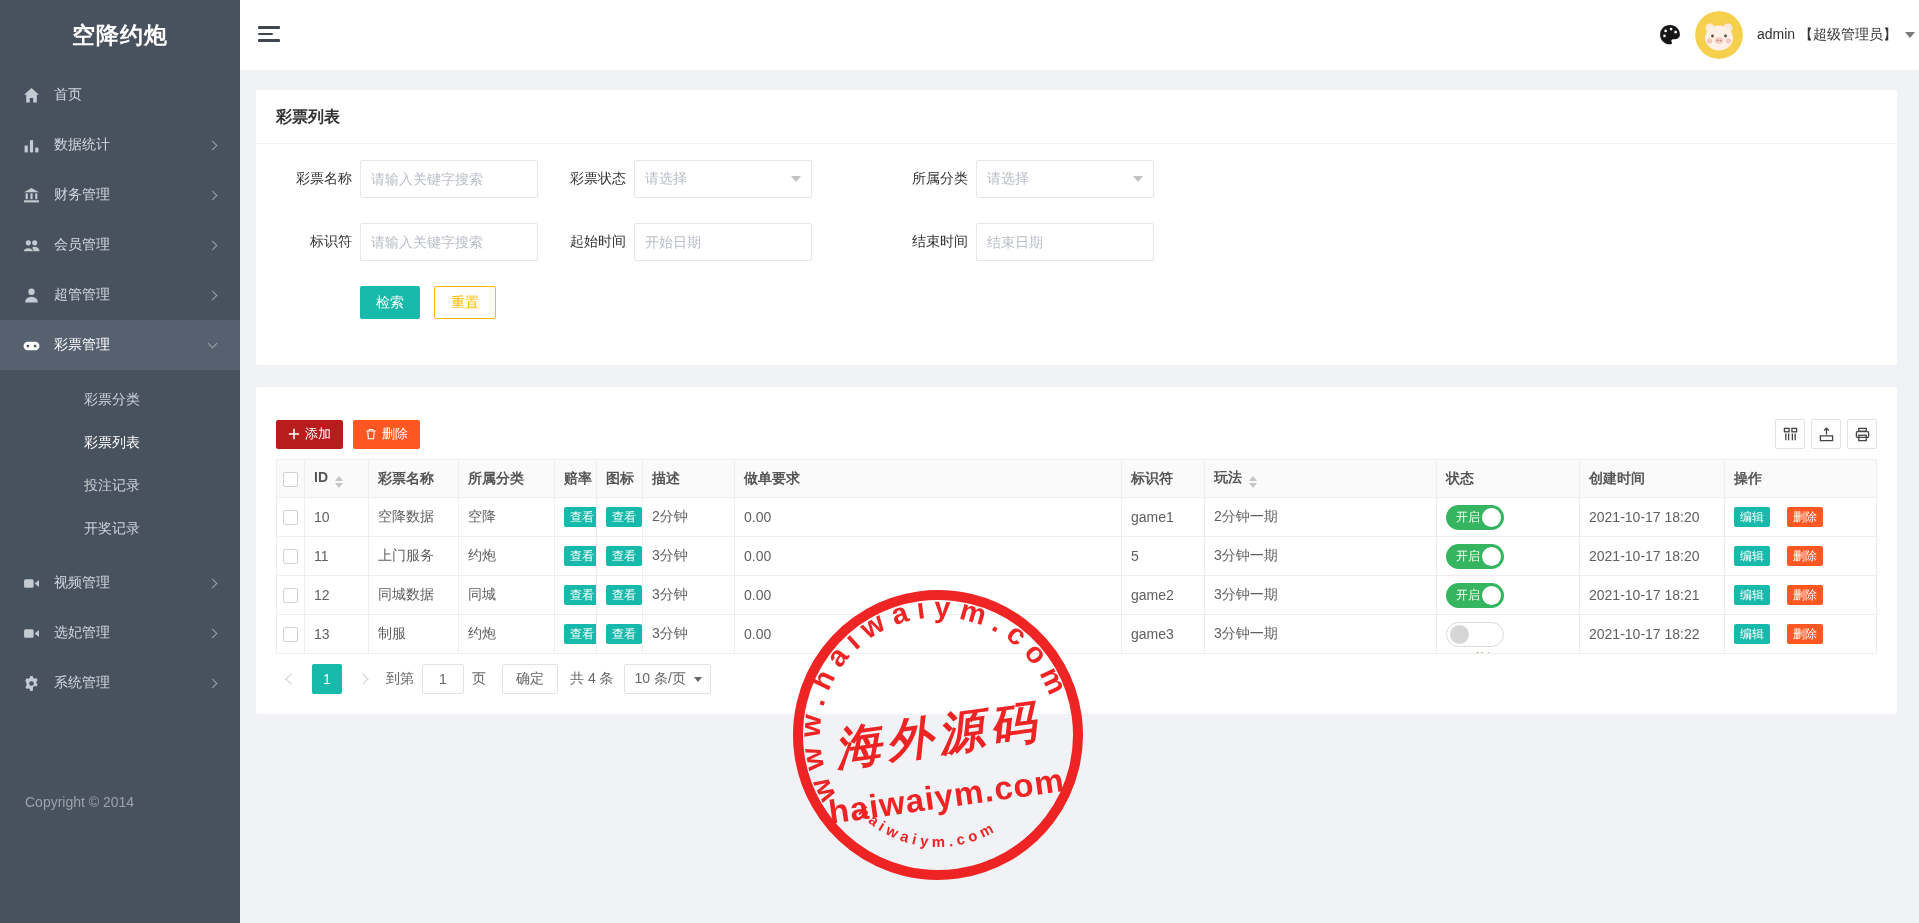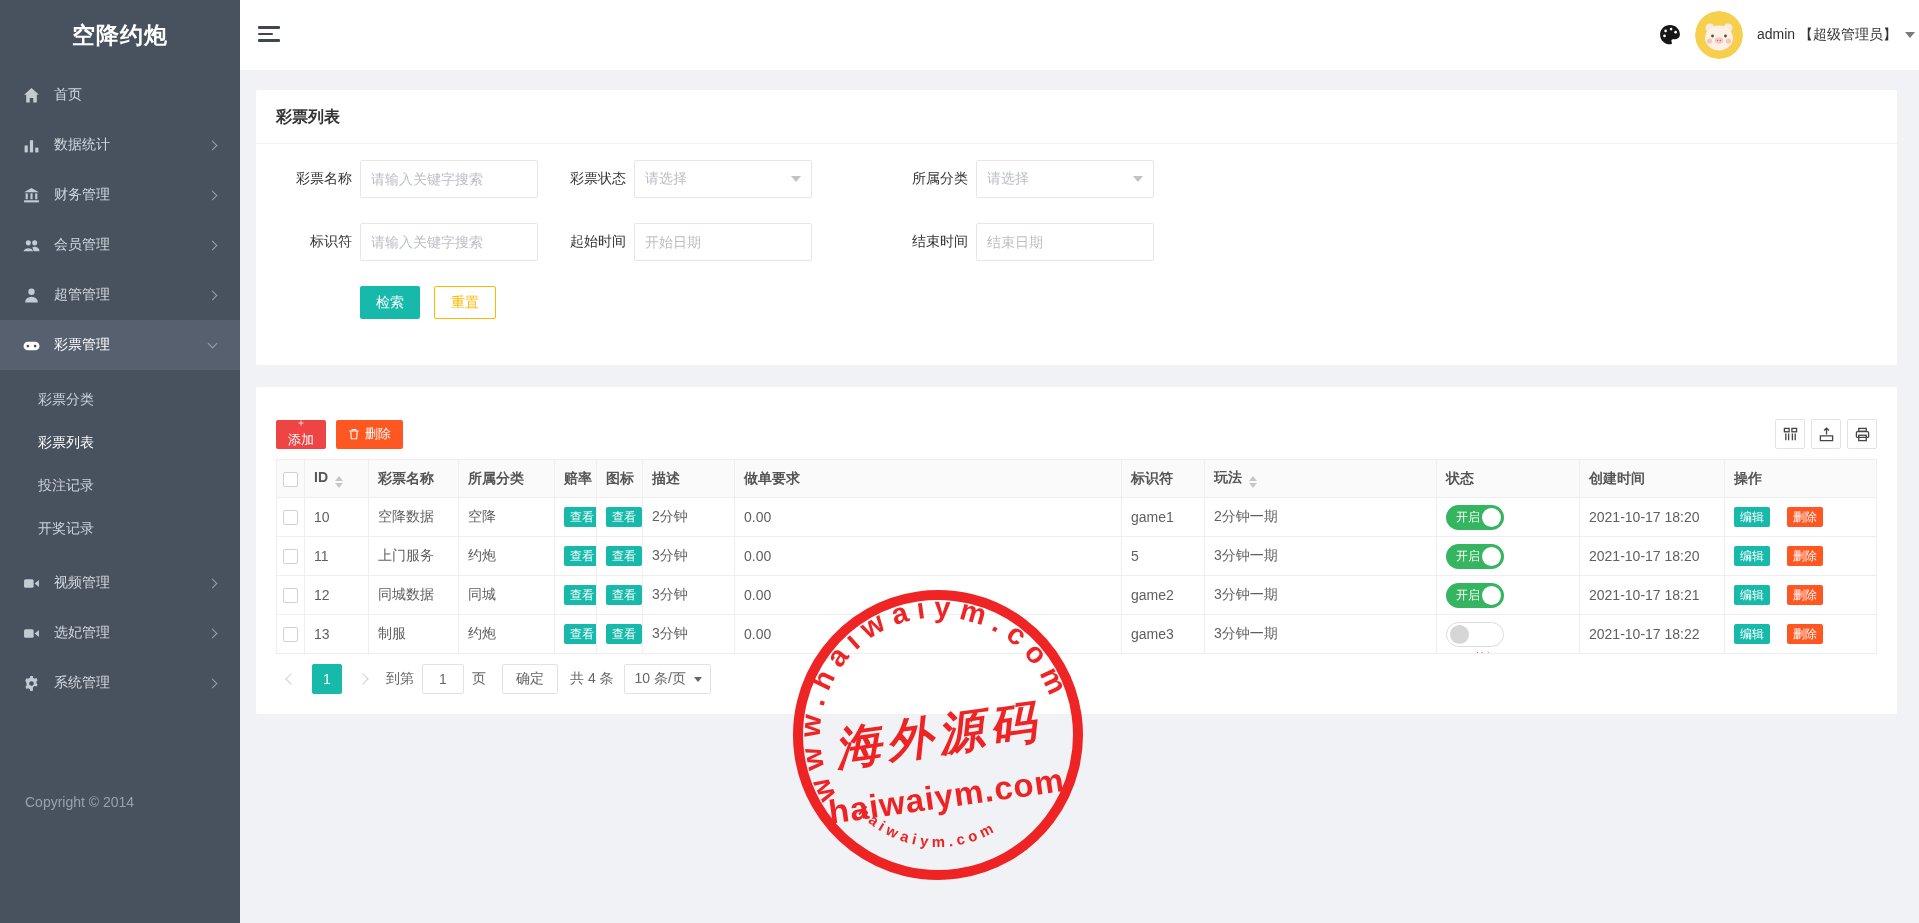--- a/index.html
+++ b/index.html
@@ -11,21 +11,21 @@
   .logo { height:70px; line-height:70px; text-align:center; color:#fff; font-size:23px; font-weight:bold; letter-spacing:1px; }
   .nav-item { position:relative; height:50px; display:flex; align-items:center; padding-left:23px; color:#d3d8de; cursor:pointer; }
   .nav-item .nico { width:17px; height:17px; display:inline-flex; margin-right:14px; flex:none; }
   .nav-item .nico svg { width:17px; height:17px; fill:#c4cad2; }
   .nav-item.active { background:#57606e; color:#fff; }
   .nav-item.active .nico svg { fill:#fff; }
   .chev { position:absolute; right:24px; width:7px; height:7px; border-right:1.5px solid #9aa2ac; border-bottom:1.5px solid #9aa2ac; }
   .chev.right { transform:rotate(-45deg); }
   .chev.down  { transform:rotate(45deg); margin-top:-3px; }
   .submenu { padding:8px 0; }
-  .sub-item { height:43px; line-height:43px; padding-left:38px; color:#cdd2d9; cursor:pointer; }
+  .sub-item { height:43px; line-height:43px; padding-left:84px; color:#cdd2d9; cursor:pointer; }
   .sub-item.current { color:#ffffff; }
   .copyright { position:absolute; left:25px; top:794px; color:#9ba2ab; font-size:14px; }
 
   
   .topbar { position:absolute; left:240px; top:0; width:1679px; height:70px; background:#fff; z-index:5; }
   .hamburger { position:absolute; left:18px; top:26px; width:22px; height:18px; cursor:pointer; }
   .hamburger i { display:block; height:2.5px; background:#3f4650; margin-bottom:4px; border-radius:1px; }
   .hamburger i:nth-child(2) { width:15px; }
   .topbar-right { position:absolute; right:4px; top:0; height:70px; display:flex; align-items:center; gap:14px; }
   .palette-btn { width:22px; height:22px; cursor:pointer; }
@@ -54,21 +54,21 @@
   .fselect .sel-caret { position:absolute; right:10px; width:0; height:0; border-left:5px solid transparent; border-right:5px solid transparent; border-top:6px solid #c2c2c2; }
   .btn-row { margin-left:84px; margin-bottom:0; }
   .btn { display:inline-flex; align-items:center; justify-content:center; height:33px; padding:0 16px; border-radius:2px; font-size:14px; cursor:pointer; border:none; font-family:inherit; }
   .btn-search { background:#16b9aa; color:#fff; }
   .btn-reset { background:#fff; color:#ffb800; border:1px solid #ffb800; margin-left:14px; }
 
   
   .table-card { padding:32px 20px 20px; }
   .toolbar { display:flex; align-items:center; margin-bottom:10px; }
   .tb-btn { height:29px; padding:0 12px; border-radius:2px; color:#fff; font-size:13px; display:inline-flex; align-items:center; gap:5px; cursor:pointer; border:none; font-family:inherit; }
-  .tb-add { background:#ef4444;flex-direction:column; }
+  .tb-add { background:#b91c1c; }
   .tb-del { background:#ff5722; margin-left:10px; }
   .tb-btn svg { width:12px; height:12px; }
   .tool-icons { margin-left:auto; display:flex; gap:6px; }
   .tool-icon { width:30px; height:30px; border:1px solid #e2e2e2; border-radius:2px; background:#fff; display:flex; align-items:center; justify-content:center; cursor:pointer; }
   .tool-icon svg { width:15px; height:15px; stroke:#454545; fill:none; stroke-width:1.4; }
 
   table { width:100%; border-collapse:collapse; table-layout:fixed; border:1px solid #eee; }
   th, td { border-right:1px solid #eee; border-bottom:1px solid #eee; text-align:left; padding:0 9px; height:39px; font-size:14px; color:#5f5f5f; overflow:hidden; white-space:nowrap; }
   th { height:38px; background:#fafafa; font-weight:bold; color:#555; }
   th:last-child, td:last-child { border-right:none; }

